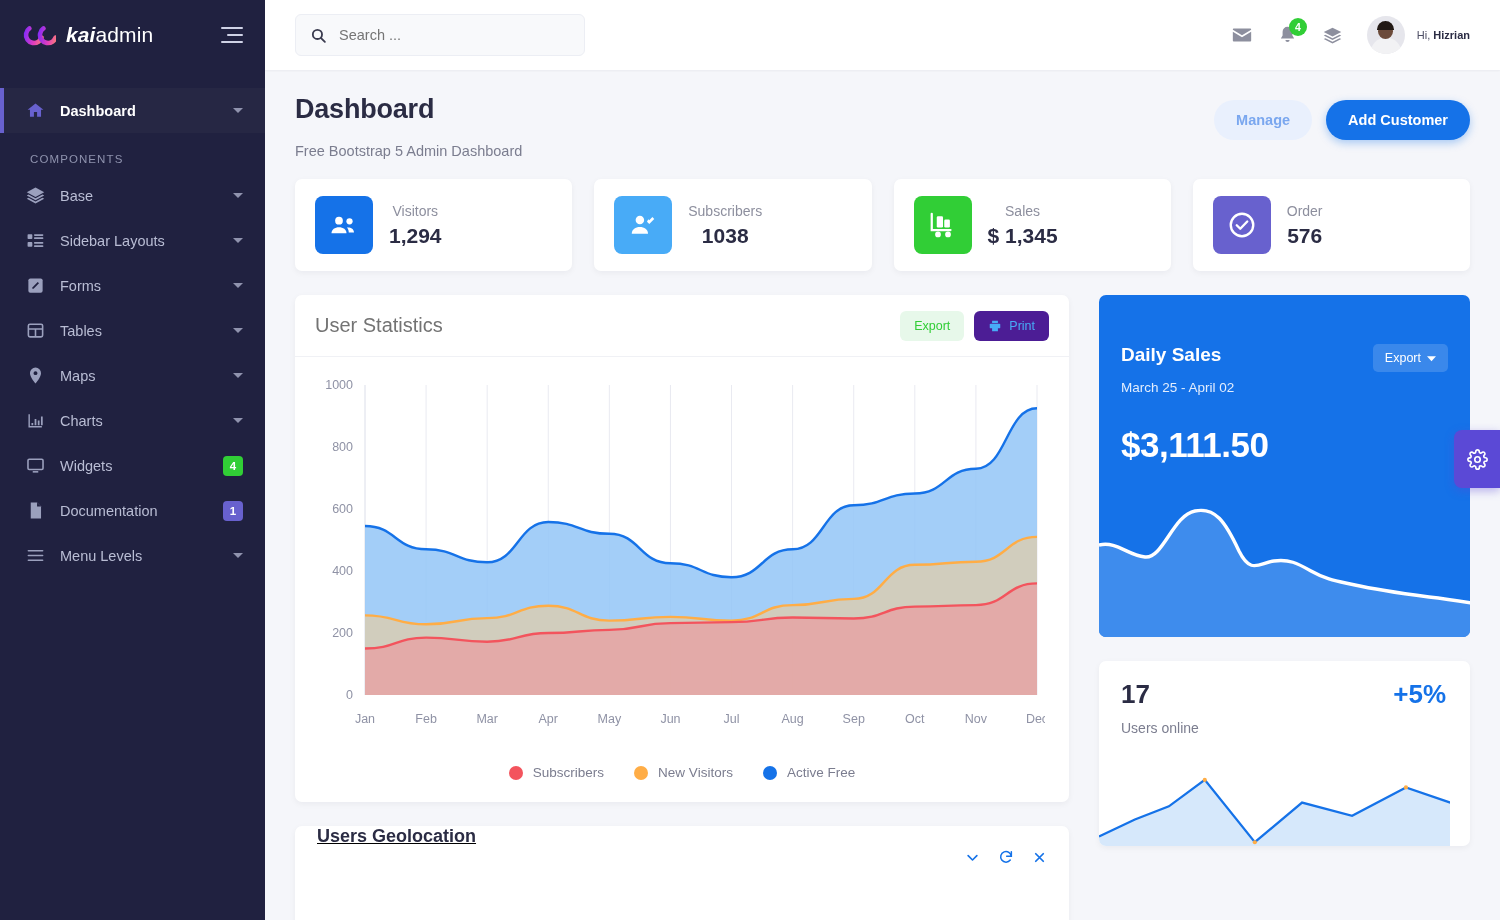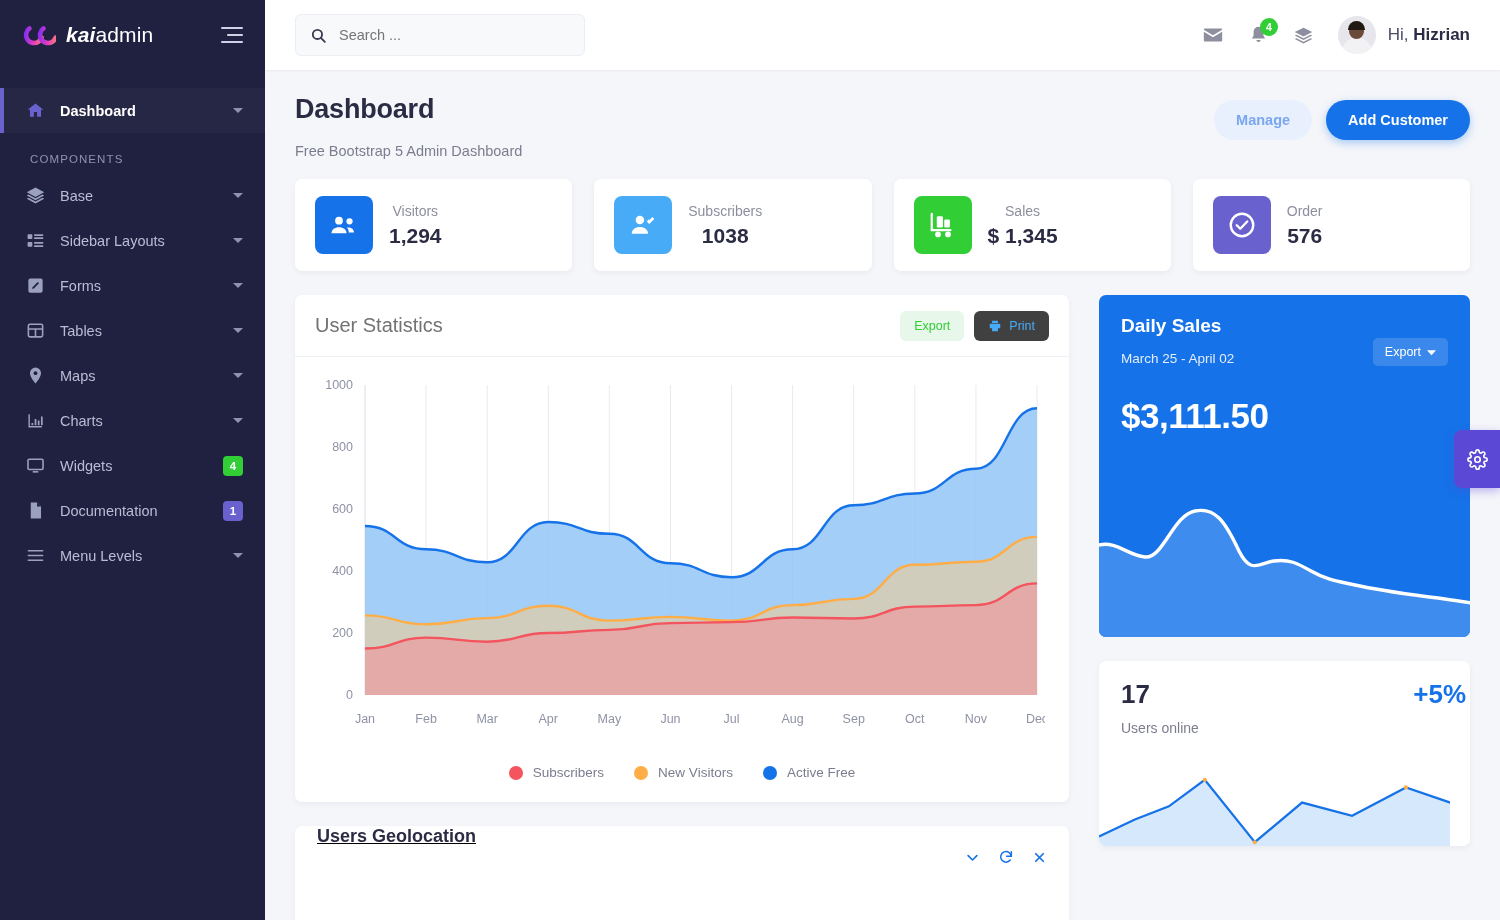--- a/index.html
+++ b/index.html
@@ -98,21 +98,21 @@
     display: flex; align-items: center; justify-content: center; font-weight: 600;
   }
   .user { display: flex; align-items: center; gap: 12px; cursor: pointer; }
   .avatar {
     width: 38px; height: 38px; border-radius: 50%; overflow: hidden;
     background: #e6e6ec; position: relative; flex: 0 0 38px;
   }
   .avatar .head { position:absolute; width:15px; height:15px; border-radius:50%; background:#6b4a3a; left:11.5px; top:8px; }
   .avatar .hair { position:absolute; width:17px; height:9px; border-radius:9px 9px 0 0; background:#221915; left:10.5px; top:5px; }
   .avatar .body { position:absolute; width:30px; height:16px; border-radius:14px 14px 0 0; background:#f2f2f4; left:4px; bottom:0; }
-  .greet { font-size: 17px; color: #4c4d63; white-space: nowrap; }
+  .greet { font-size: 11px; color: #4c4d63; white-space: nowrap; }
   .greet b { font-weight: 700; color: #2b2c44; }
 
   .content { padding: 24px 30px 0 30px; height: 850px; overflow: hidden; }
 
   .page-head { display: flex; align-items: flex-start; }
   .page-title { font-size: 27px; font-weight: 700; color: #2b2c44; letter-spacing: -.2px; }
   .page-sub { font-size: 14.5px; color: #7b7d8f; margin-top: 18px; }
   .head-actions { margin-left: auto; display: flex; gap: 14px; padding-top: 6px; }
   .btn {
     border: 0; cursor: pointer; font-family: inherit; font-size: 14.5px;
@@ -146,44 +146,44 @@
     border-bottom: 1px solid #f0f1f5;
   }
   .card-title { font-size: 20px; font-weight: 400; color: #737373; }
   .chip-actions { margin-left: auto; display: flex; gap: 10px; }
   .chip {
     height: 30px; border-radius: 6px; padding: 0 14px; display: flex;
     align-items: center; gap: 7px; font-size: 12.5px; cursor: pointer; border: 0;
     font-family: inherit;
   }
   .chip.green { background: #e7f8ea; color: #31ce36; }
-  .chip.blue { background: #404040; color: #48abf7; }
+  .chip.blue { background: #4c1d95; color: #48abf7; }
 
   .chart-wrap { padding: 20px 24px 10px 20px; }
   .legend { display: flex; justify-content: center; gap: 30px; padding: 8px 0 22px; }
   .legend-item { display: flex; align-items: center; gap: 10px; font-size: 13.5px; color: #7b7d8f; }
   .legend-dot { width: 14px; height: 14px; border-radius: 50%; }
 
   .sales-card {
     background: #1572e8; border-radius: 7px; color: #fff; overflow: hidden;
     position: relative; height: 342px;
   }
-  .sales-head { padding: 20px 22px 0 22px; display: flex; align-items: flex-end; }
+  .sales-head { padding: 20px 22px 0 22px; display: flex; align-items: flex-start; margin-top: 29px; }
   .sales-title { font-size: 19px; font-weight: 700; }
   .sales-range { font-size: 13.5px; margin-top: 14px; color: #e2edfd; }
   .export-btn {
     margin-left: auto; background: rgba(255,255,255,.16); color: #fff; border: 0;
     border-radius: 5px; height: 28px; padding: 0 12px; font-size: 12.5px;
     cursor: pointer; font-family: inherit; display: flex; align-items: center; gap: 6px;
   }
   .sales-amount { font-size: 35px; font-weight: 700; padding: 30px 22px 0 22px; letter-spacing: -.5px; }
   .sales-spark { position: absolute; left: 0; right: 0; bottom: 0; height: 160px; }
 
   .online-card { margin-top: 24px; height: 185px; overflow: hidden; position: relative; }
-  .online-top { display: flex; align-items: center; padding: 18px 4px 0 22px; }
+  .online-top { display: flex; align-items: center; padding: 18px 24px 0 22px; }
   .online-num { font-size: 26px; font-weight: 700; color: #2b2c44; }
   .online-pct { margin-left: auto; font-size: 26px; font-weight: 700; color: #1572e8; }
   .online-label { font-size: 14px; color: #7b7d8f; padding: 10px 32px 0 22px; }
   .online-spark { position: absolute; left: 0; right: 0; bottom: 0; height: 85px; }
 
   .geo-card { margin-top: 24px; height: 120px; overflow: hidden; }
   .geo-head { height: 62px; display: flex; padding: 0 22px; text-decoration: underline; }
   .geo-title { font-size: 18px; font-weight: 700; color: #2b2c44; }
   .geo-actions { margin-left: auto; display: flex; align-items: center; gap: 18px; color: #1572e8; }
   .geo-actions > span { cursor: pointer; display: flex; }

